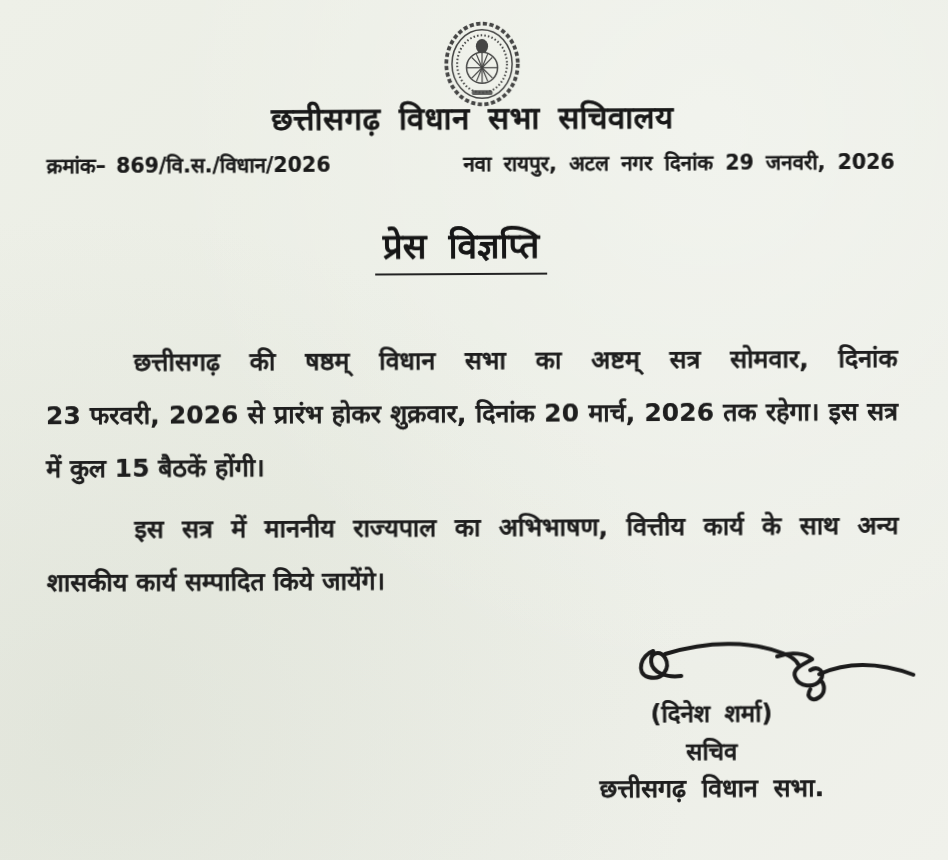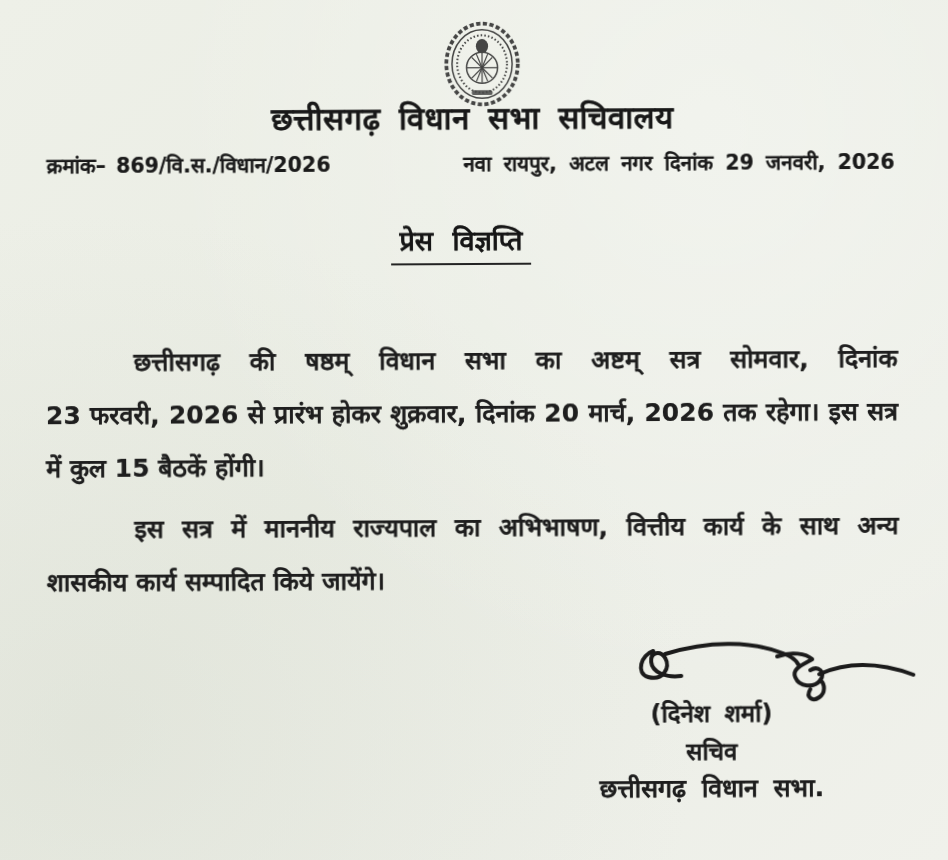--- a/index.html
+++ b/index.html
@@ -24,21 +24,21 @@
   }
   .ref-row{
     position:absolute;top:149px;left:48px;right:52px;
     display:flex;justify-content:space-between;align-items:baseline;
     font-size:20.5px;font-weight:700;color:#1b1b1b;text-shadow:0 0 .5px rgba(0,0,0,.5);
   }
   .ref-row .left{word-spacing:3px;}
   .ref-row .right{word-spacing:5px;}
   .press-title-wrap{position:absolute;top:221px;left:0;width:100%;text-align:center;}
   .press-title{
-    display:inline-block;font-size:27px;font-weight:700;word-spacing:10px;
+    display:inline-block;font-size:35px;font-weight:700;word-spacing:10px;
     padding:0 8px 5px 8px;border-bottom:2.5px solid #232323;
     color:#161616;text-shadow:0 0 .6px rgba(0,0,0,.5);
     transform:translateX(-12px);
   }
   .para{position:absolute;left:46px;width:852px;font-size:25px;font-weight:700;color:#1e1e1e;text-shadow:0 0 .5px rgba(0,0,0,.45);}
   .para1{top:334px;}
   .para2{top:501px;}
   .bline{height:53px;line-height:53px;white-space:nowrap;}
   .bline.fill{text-align:justify;text-align-last:justify;white-space:normal;}
   .bline.indent{padding-left:88px;}

